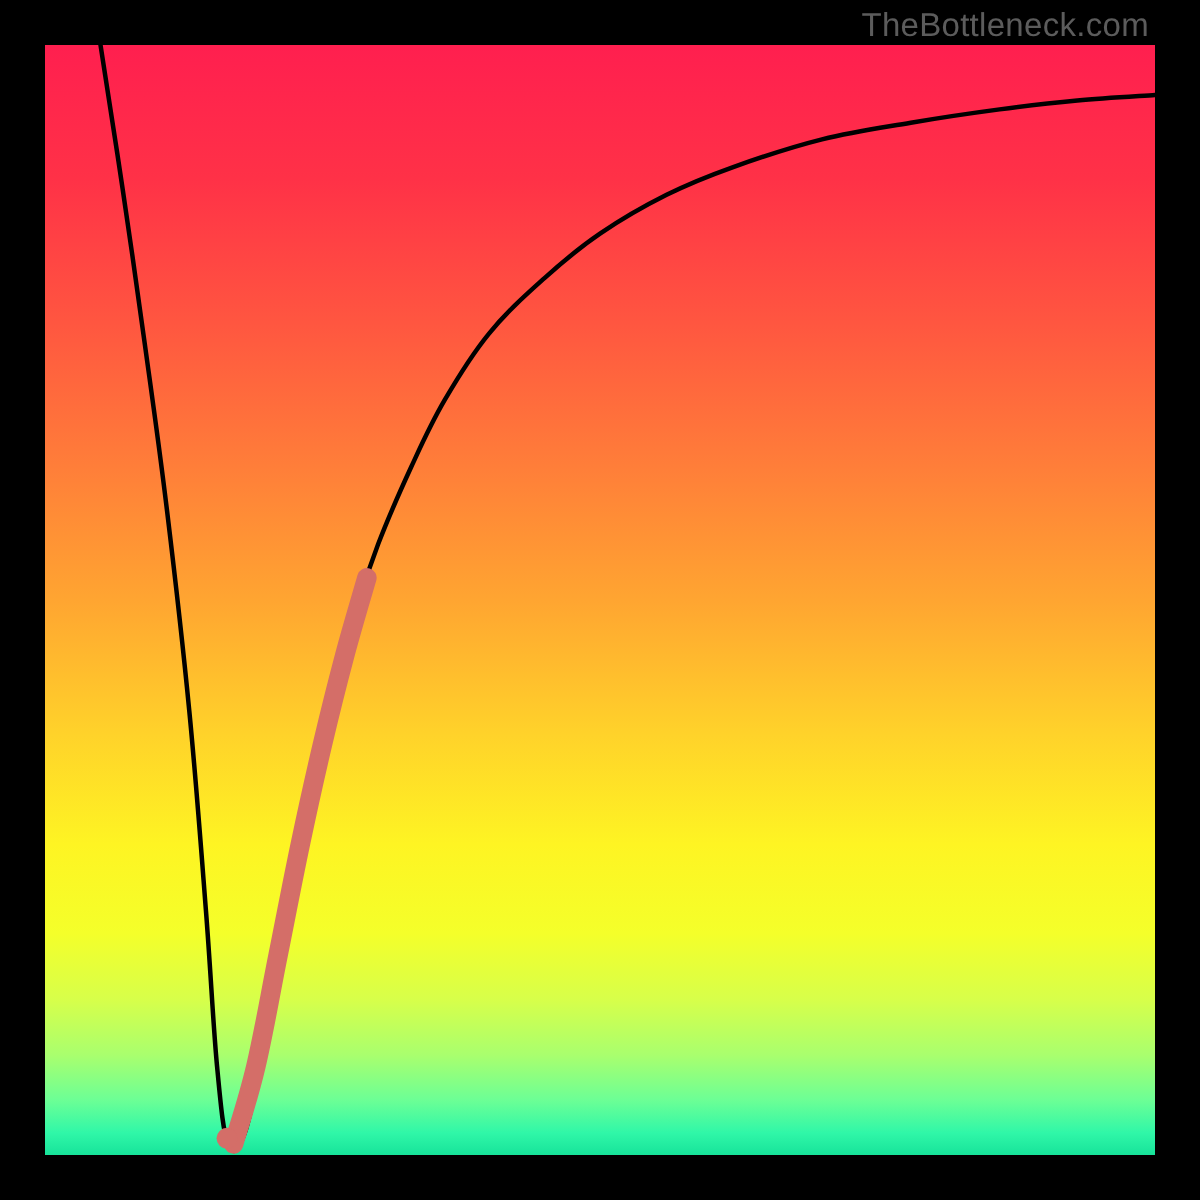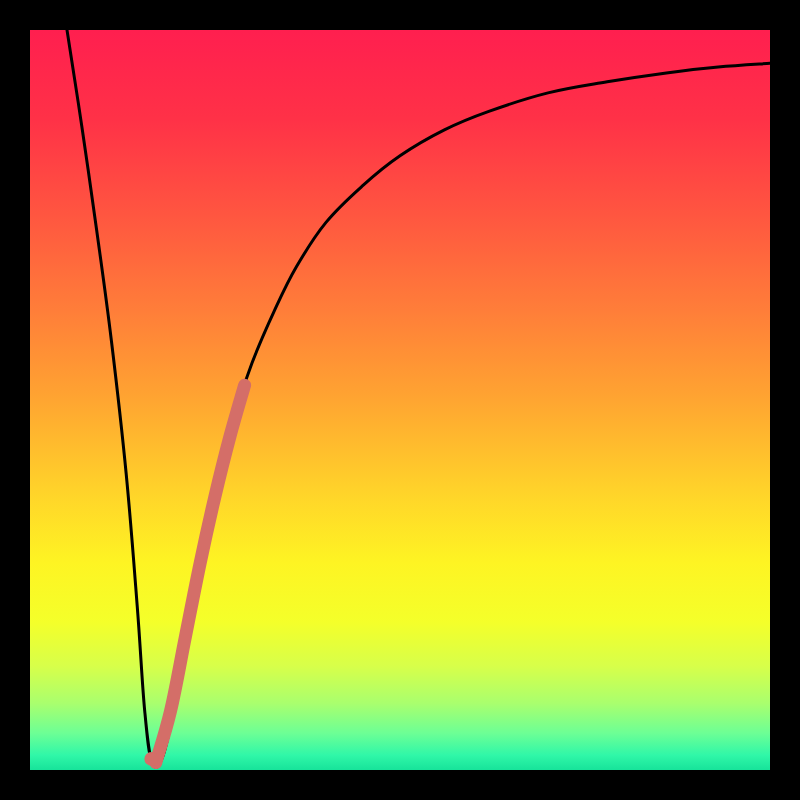--- a/index.html
+++ b/index.html
@@ -73,14 +73,15 @@
     </svg>
 
     <svg class="curve-layer" viewBox="0 0 740 740" preserveAspectRatio="none">
       <path id="mainCurve" fill="none" stroke-linejoin="round" stroke-linecap="round" d="M 37.00 0.00 C 39.66 17.32, 46.47 60.24, 51.80 96.20 C 57.13 132.16, 61.27 161.17, 66.60 199.80 C 71.93 238.43, 76.07 266.84, 81.40 310.80 C 86.73 354.76, 91.54 396.05, 96.20 444.00 C 100.86 491.95, 103.97 534.58, 107.30 577.20 C 110.63 619.82, 112.04 652.83, 114.70 680.80 C 117.36 708.77, 118.77 724.61, 122.10 732.60 C 125.43 740.59, 128.54 738.52, 133.20 725.20 C 137.86 711.88, 142.67 685.24, 148.00 658.60 C 153.33 631.96, 157.47 605.17, 162.80 577.20 C 168.13 549.23, 172.27 528.51, 177.60 503.20 C 182.93 477.89, 187.07 459.24, 192.40 436.60 C 197.73 413.96, 201.87 396.05, 207.20 377.40 C 212.53 358.75, 215.34 350.32, 222.00 333.00 C 228.66 315.68, 236.21 298.52, 244.20 281.20 C 252.19 263.88, 257.08 252.78, 266.40 236.80 C 275.72 220.82, 284.01 207.05, 296.00 192.40 C 307.99 177.75, 319.68 167.39, 333.00 155.40 C 346.32 143.41, 355.35 135.79, 370.00 125.80 C 384.65 115.81, 398.42 107.89, 414.40 99.90 C 430.38 91.91, 440.15 88.06, 458.80 81.40 C 477.45 74.74, 496.69 68.23, 518.00 62.90 C 539.31 57.57, 555.89 55.40, 577.20 51.80 C 598.51 48.20, 616.42 45.58, 636.40 42.92 C 656.38 40.26, 669.55 38.73, 688.20 37.00 C 706.85 35.27, 730.68 33.97, 740.00 33.30" stroke="#000000" stroke-width="3"></path>
       <path id="highlightSeg" fill="none" stroke-linejoin="round" stroke-linecap="round" d="M 125.80 732.60 C 128.46 723.28, 135.27 703.44, 140.60 680.80 C 145.93 658.16, 150.07 633.44, 155.40 606.80 C 160.73 580.16, 164.87 558.11, 170.20 532.80 C 175.53 507.49, 179.67 488.84, 185.00 466.20 C 190.33 443.56, 194.47 426.98, 199.80 407.00 C 205.13 387.02, 211.94 364.52, 214.60 355.20" stroke="#d46e68" stroke-width="13"></path>
       <circle id="anchorDot" r="7" cx="121.36" cy="728.90" fill="#d46e68"></circle>
     </svg>
 
   </div>
 
+  <div class="watermark">TheBottleneck.com</div>
 
 </div>
 
 </body></html>

